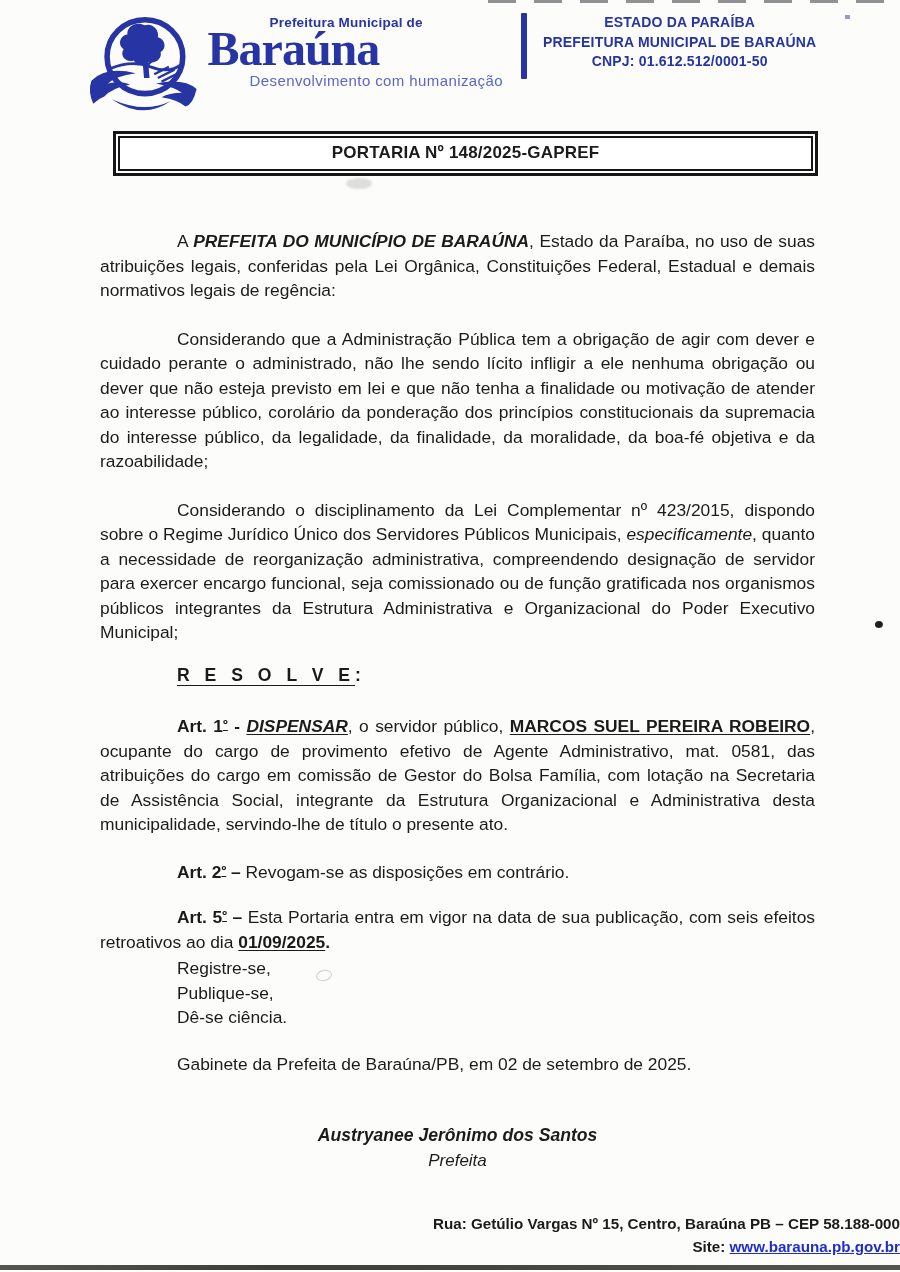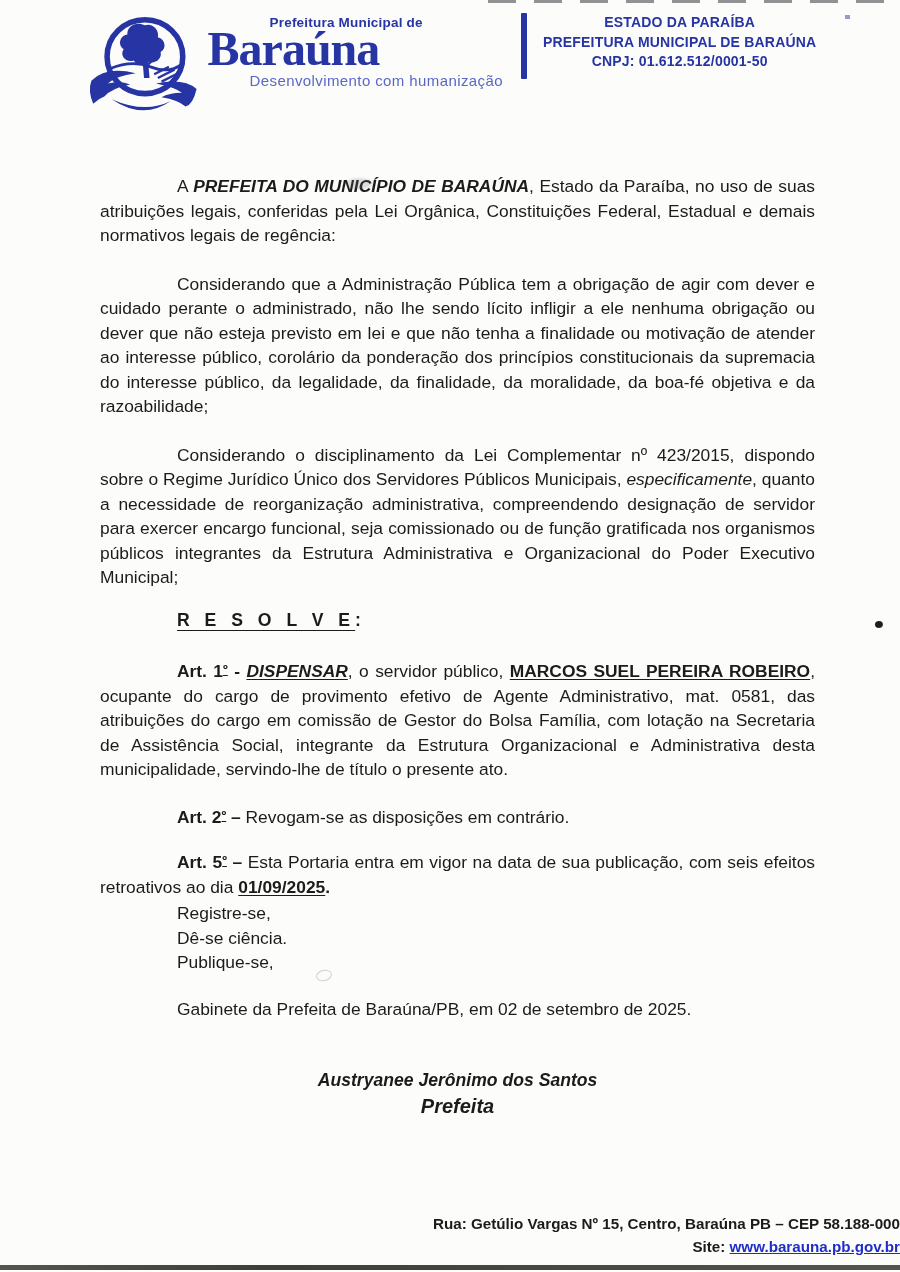--- a/index.html
+++ b/index.html
@@ -56,21 +56,21 @@
   .resolve .letters{font-weight:bold;letter-spacing:5px;text-decoration:underline;text-underline-offset:4px;font-size:17.6px;}
   .resolve .colon{font-weight:bold;font-size:17.6px;}
   p.art1{margin-bottom:22px;}
   p.art2{margin-bottom:20px;}
   p.art3{margin-bottom:2px;text-align:justify;}
   p.oneline{margin-bottom:0 !important;text-indent:77px;}
   p.gab{margin-top:22px;text-indent:77px;margin-bottom:0 !important;}
 
   .signature{margin-top:47px;text-align:center;}
   .sig-name{font-weight:bold;font-style:italic;font-size:17.6px;line-height:25px;}
-  .sig-role{font-weight:bold;font-style:italic;font-size:20px;line-height:26px;}
+  .sig-role{font-weight:normal;font-style:italic;font-size:17px;line-height:26px;}
 
   
   .footer{position:absolute;left:0;right:0;bottom:14px;text-align:right;}
   .addr{font-weight:bold;font-size:15.2px;line-height:23px;}
   .site{font-weight:bold;font-size:15.2px;line-height:23px;}
   .site .link{color:var(--link-blue);text-decoration:underline;cursor:pointer;font-weight:bold;}
 </style>
 </head>
 <body>
 
@@ -102,40 +102,45 @@
       <div class="brand-tagline">Desenvolvimento com humanização</div>
     </div>
     <div class="hdr-sep"></div>
     <div class="gov-block">
       <div>ESTADO DA PARAÍBA</div>
       <div>PREFEITURA MUNICIPAL DE BARAÚNA</div>
       <div>CNPJ: 01.612.512/0001-50</div>
     </div>
   </header>
 
+  <div class="title-box">
+    <div class="title-inner">
+      <span>PORTARIA Nº 148/2025-GAPREF</span>
+    </div>
+  </div>
 
   <main class="bodytext">
 
     <p class="just"><span>A </span><span class="bi">PREFEITA DO MUNICÍPIO DE BARAÚNA</span><span>, Estado da Paraíba, no uso de suas atribuições legais, conferidas pela Lei Orgânica, Constituições Federal, Estadual e demais normativos legais de regência:</span></p>
 
     <p class="just">Considerando que a Administração Pública tem a obrigação de agir com dever e cuidado perante o administrado, não lhe sendo lícito infligir a ele nenhuma obrigação ou dever que não esteja previsto em lei e que não tenha a finalidade ou motivação de atender ao interesse público, corolário da ponderação dos princípios constitucionais da supremacia do interesse público, da legalidade, da finalidade, da moralidade, da boa-fé objetiva e da razoabilidade;</p>
 
     <p class="just p3"><span>Considerando o disciplinamento da Lei Complementar nº 423/2015, dispondo sobre o Regime Jurídico Único dos Servidores Públicos Municipais, </span><span class="it">especificamente</span><span>, quanto a necessidade de reorganização administrativa, compreendendo designação de servidor para exercer encargo funcional, seja comissionado ou de função gratificada nos organismos públicos integrantes da Estrutura Administrativa e Organizacional do Poder Executivo Municipal;</span></p>
 
     <p class="resolve"><span class="letters">R E S O L V E</span><span class="colon">:</span></p>
 
     <p class="just art1"><span class="b">Art. 1</span><span class="ord">º</span><span class="b"> - </span><span class="biu">DISPENSAR</span><span>, o servidor público, </span><span class="bu">MARCOS SUEL PEREIRA ROBEIRO</span><span>, ocupante do cargo de provimento efetivo de Agente Administrativo, mat. 0581, das atribuições do cargo em comissão de Gestor do Bolsa Família, com lotação na Secretaria de Assistência Social, integrante da Estrutura Organizacional e Administrativa desta municipalidade, servindo-lhe de título o presente ato.</span></p>
 
     <p class="art2" style="text-indent:77px"><span class="b">Art. 2</span><span class="ord">º</span><span class="b"> – </span><span>Revogam-se as disposições em contrário.</span></p>
 
     <p class="art3" style="text-indent:77px"><span class="b">Art. 5</span><span class="ord">º</span><span class="b"> – </span><span>Esta Portaria entra em vigor na data de sua publicação, com seis efeitos retroativos ao dia </span><span class="bu">01/09/2025</span><span class="b">.</span></p>
 
     <p class="oneline">Registre-se,</p>
+    <p class="oneline">Publique-se,</p>
     <p class="oneline">Dê-se ciência.</p>
-    <p class="oneline">Publique-se,</p>
 
     <p class="gab">Gabinete da Prefeita de Baraúna/PB, em 02 de setembro de 2025.</p>
 
     <div class="signature">
       <div class="sig-name">Austryanee Jerônimo dos Santos</div>
       <div class="sig-role">Prefeita</div>
     </div>
   </main>
 
   <footer class="footer">

